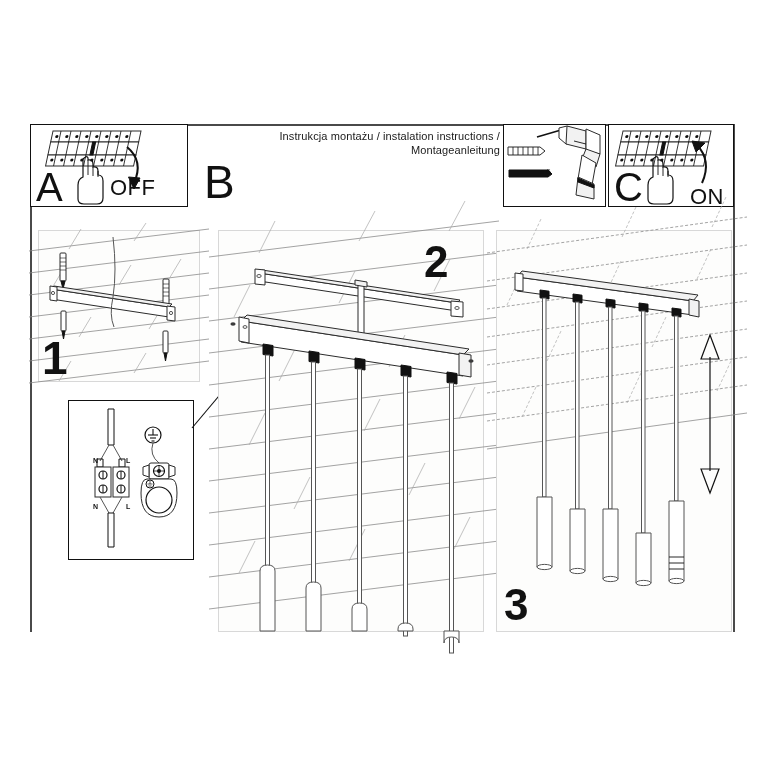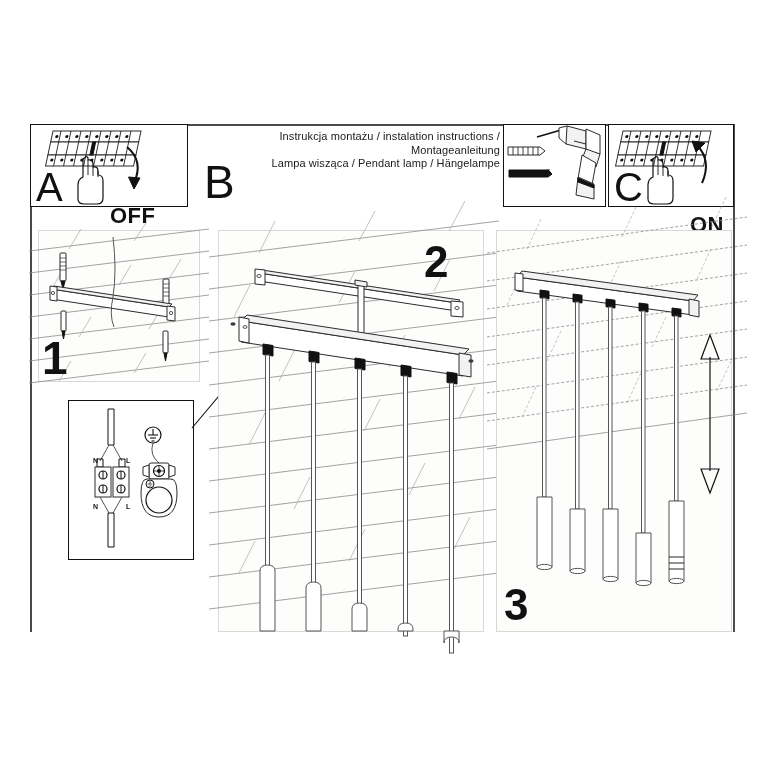--- a/index.html
+++ b/index.html
@@ -16,21 +16,21 @@
   .frame-right{position:absolute;left:733px;top:124px;width:1.6px;height:508px;background:#4a4a4a;}
   .frame-top{position:absolute;left:30px;top:124px;height:1.6px;width:704px;background:#4a4a4a;}
 
   
   .hdr-title{position:absolute;left:232px;top:130px;width:268px;text-align:right;
              font-size:11px;line-height:13.5px;color:#1a1a1a;letter-spacing:.1px;}
   .letter{position:absolute;font-size:40px;line-height:40px;font-weight:400;color:#111;
           font-family:"Liberation Sans",sans-serif;}
   .stepnum{position:absolute;font-weight:700;color:#111;
            font-family:"Liberation Sans",sans-serif;}
-  .onoff{position:absolute;font-size:22px;font-weight:700;color:#111;letter-spacing:.5px;margin-top:28px;}
+  .onoff{position:absolute;font-size:22px;font-weight:400;color:#111;letter-spacing:.5px;}
 
   svg{display:block;overflow:visible;}
   .ln{stroke:#111;fill:none;}
   .ceil{stroke:#8c8c8c;fill:none;stroke-width:.8;}
   .ceil2{stroke:#a8a8a8;fill:none;stroke-width:.7;}
   .metal{fill:#ffffff;stroke:#2b2b2b;stroke-width:1;}
   .metal2{fill:#f2f2f2;stroke:#2b2b2b;stroke-width:1;}
   .dark{fill:#111;stroke:#111;}
   .tube{fill:#ffffff;stroke:#555;stroke-width:1;}
   .wire{stroke:#555;stroke-width:1;fill:none;}
@@ -104,21 +104,20 @@
         <path class="ln" stroke-width="2" d="M96 22 Q113 36 103 58"></path>
         <path class="dark" d="M103 64 L97.5 52 L109 53 Z"></path>
       </g>
     </svg>
   </div>
   <div class="letter" style="left:36px;top:167px;">A</div>
   <div class="onoff" style="left:110px;top:175px;">OFF</div>
 
   <div class="hdr-title">
     <div>Instrukcja montażu / instalation instructions / Montageanleitung</div>
-    <div>Lampa wisząca / Pendant lamp / Hängelampe</div>
   </div>
   <div class="letter" style="left:204px;top:162px;font-size:46px;">B</div>
 
   <div class="box" style="left:503px;top:124px;width:103px;height:83px;">
     <svg width="101" height="81" viewBox="0 0 101 81">
       <g>
 
         <line class="ln" stroke-width="1.6" x1="33" y1="12" x2="57" y2="5"></line>
 
         <path class="metal" d="M55 3 L63 1 L70 7 L70 16 L62 19 L55 13 Z"></path>

